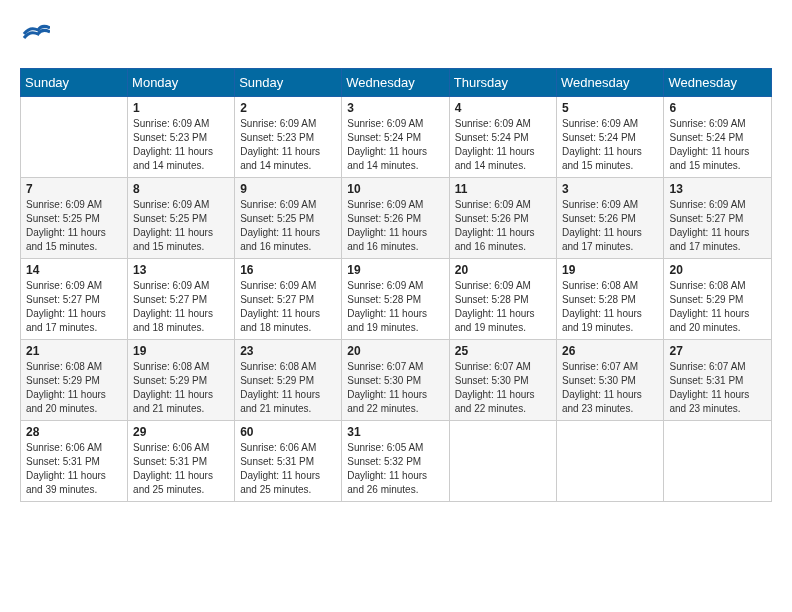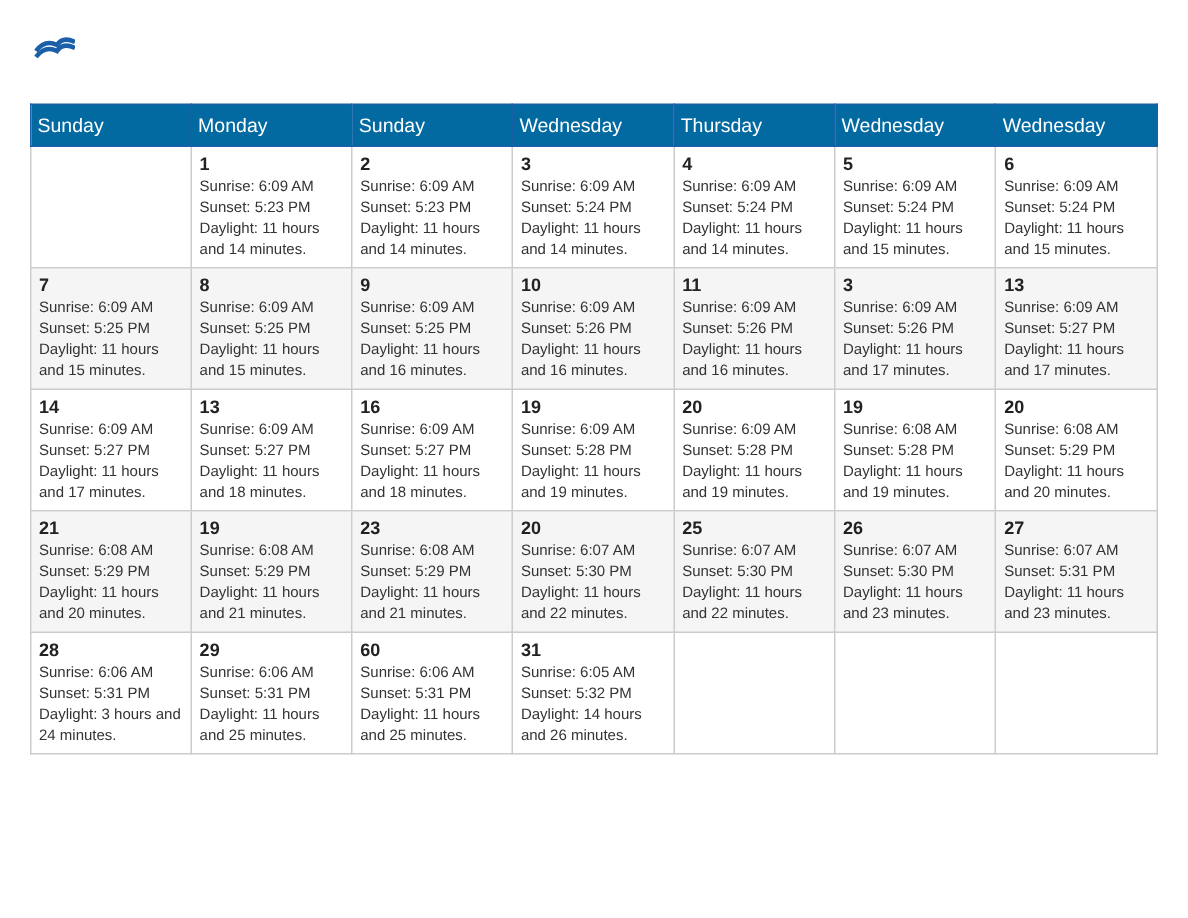--- a/index.html
+++ b/index.html
@@ -353,21 +353,21 @@
             <span>Daylight: 11 hours and 23 minutes.</span>
           </div>
           </td>
         </tr>
         <tr>
           <td>
             <span class="day-num">28</span>
           <div class="day-info">
             <span>Sunrise: 6:06 AM</span><br>
             <span>Sunset: 5:31 PM</span><br>
-            <span>Daylight: 3 hours and 24 minutes.</span>
+            <span>Daylight: 11 hours and 39 minutes.</span>
           </div>
           </td>
           <td>
             <span class="day-num">29</span>
           <div class="day-info">
             <span>Sunrise: 6:06 AM</span><br>
             <span>Sunset: 5:31 PM</span><br>
             <span>Daylight: 11 hours and 25 minutes.</span>
           </div>
           </td>
@@ -377,21 +377,21 @@
             <span>Sunrise: 6:06 AM</span><br>
             <span>Sunset: 5:31 PM</span><br>
             <span>Daylight: 11 hours and 25 minutes.</span>
           </div>
           </td>
           <td>
             <span class="day-num">31</span>
           <div class="day-info">
             <span>Sunrise: 6:05 AM</span><br>
             <span>Sunset: 5:32 PM</span><br>
-            <span>Daylight: 14 hours and 26 minutes.</span>
+            <span>Daylight: 11 hours and 26 minutes.</span>
           </div>
           </td>
           <td class="empty-cell"></td>
           <td class="empty-cell"></td>
           <td class="empty-cell"></td>
         </tr>
       </tbody>
   </table>
 </div>
 

